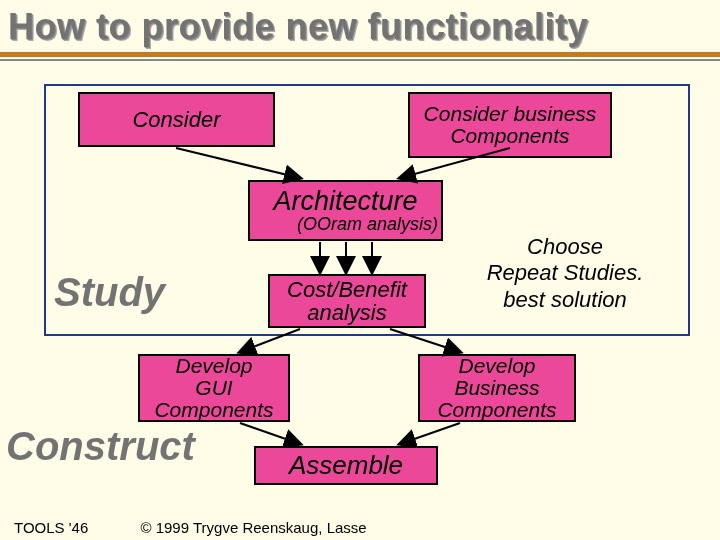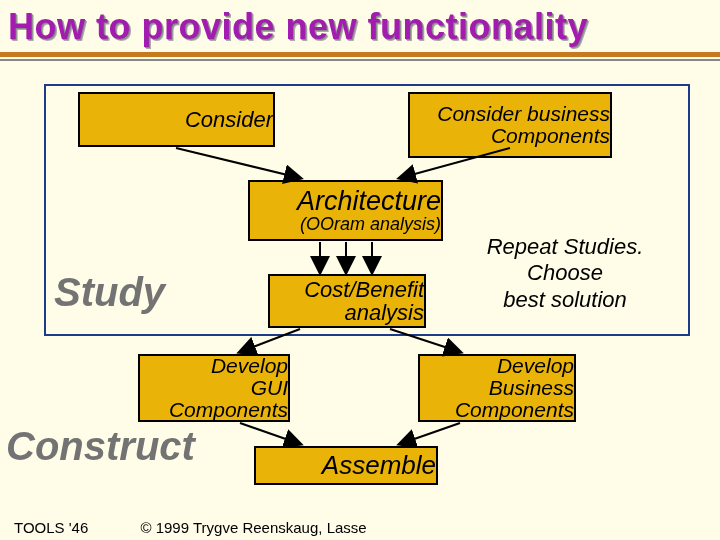--- a/index.html
+++ b/index.html
@@ -5,45 +5,44 @@
   * { box-sizing: border-box; margin: 0; padding: 0; }
   html, body { width: 720px; height: 540px; overflow: hidden; }
   body {
     background: #fffce8;
     font-family: Arial, Helvetica, sans-serif;
     position: relative;
   }
   .title {
     font-size: 36px;
     font-weight: bold;
-    color: #a21caf;
+    color: #737373;
     text-shadow: 1px 1px 0 #888, 2px 2px 0 #aaa;
     padding: 6px 8px 4px 8px;
     letter-spacing: 0.5px;
   }
   .rule-orange { height: 5px; background: #c57a1f; width: 100%; }
   .rule-thin { height: 2px; background: #888; width: 100%; margin-top: 2px; }
   .study-box {
     position: absolute;
     left: 44px; top: 84px;
     width: 646px; height: 252px;
     border: 2px solid #1e3a8a;
     background: transparent;
   }
   .ybox {
     position: absolute;
-    background: #eab308;
+    background: #ec4899;
     border: 2px solid #000;
     text-align: center;
     display: flex;
     flex-direction: column;
     justify-content: center;
     font-style: italic;
     line-height: 1.05;
-    align-items: flex-end;
   }
   .ybox span { display: block; }
   .b-usecases { left: 78px; top: 92px; width: 197px; height: 55px; font-size: 22px; }
   .b-business { left: 408px; top: 92px; width: 204px; height: 66px; font-size: 21px; }
   .b-arch { left: 248px; top: 180px; width: 195px; height: 61px; font-size: 27px; font-weight: normal; }
   .b-arch .sub { font-size: 18px; font-style: italic; padding-left: 44px; }
   .b-cost { left: 268px; top: 274px; width: 158px; height: 54px; font-size: 22px; }
   .b-gui { left: 138px; top: 354px; width: 152px; height: 68px; font-size: 21px; }
   .b-devbus { left: 418px; top: 354px; width: 158px; height: 68px; font-size: 21px; }
   .b-assemble { left: 254px; top: 446px; width: 184px; height: 39px; font-size: 26px; }
@@ -119,22 +118,22 @@
 </div>
 
 <div class="ybox b-assemble">
   <span>Assemble</span>
 </div>
 
 <div class="side-label lbl-study">Study</div>
 <div class="side-label lbl-construct">Construct</div>
 
 <div class="right-text">
+  <div>Choose</div>
   <div>Repeat Studies.</div>
-  <div>Choose</div>
   <div>best solution</div>
 </div>
 
 <div class="footer">
   <span>TOOLS '46</span>
   <span class="copy">© 1999 Trygve Reenskaug, Lasse</span>
 </div>
 
 <svg class="arrows">
   <defs>

